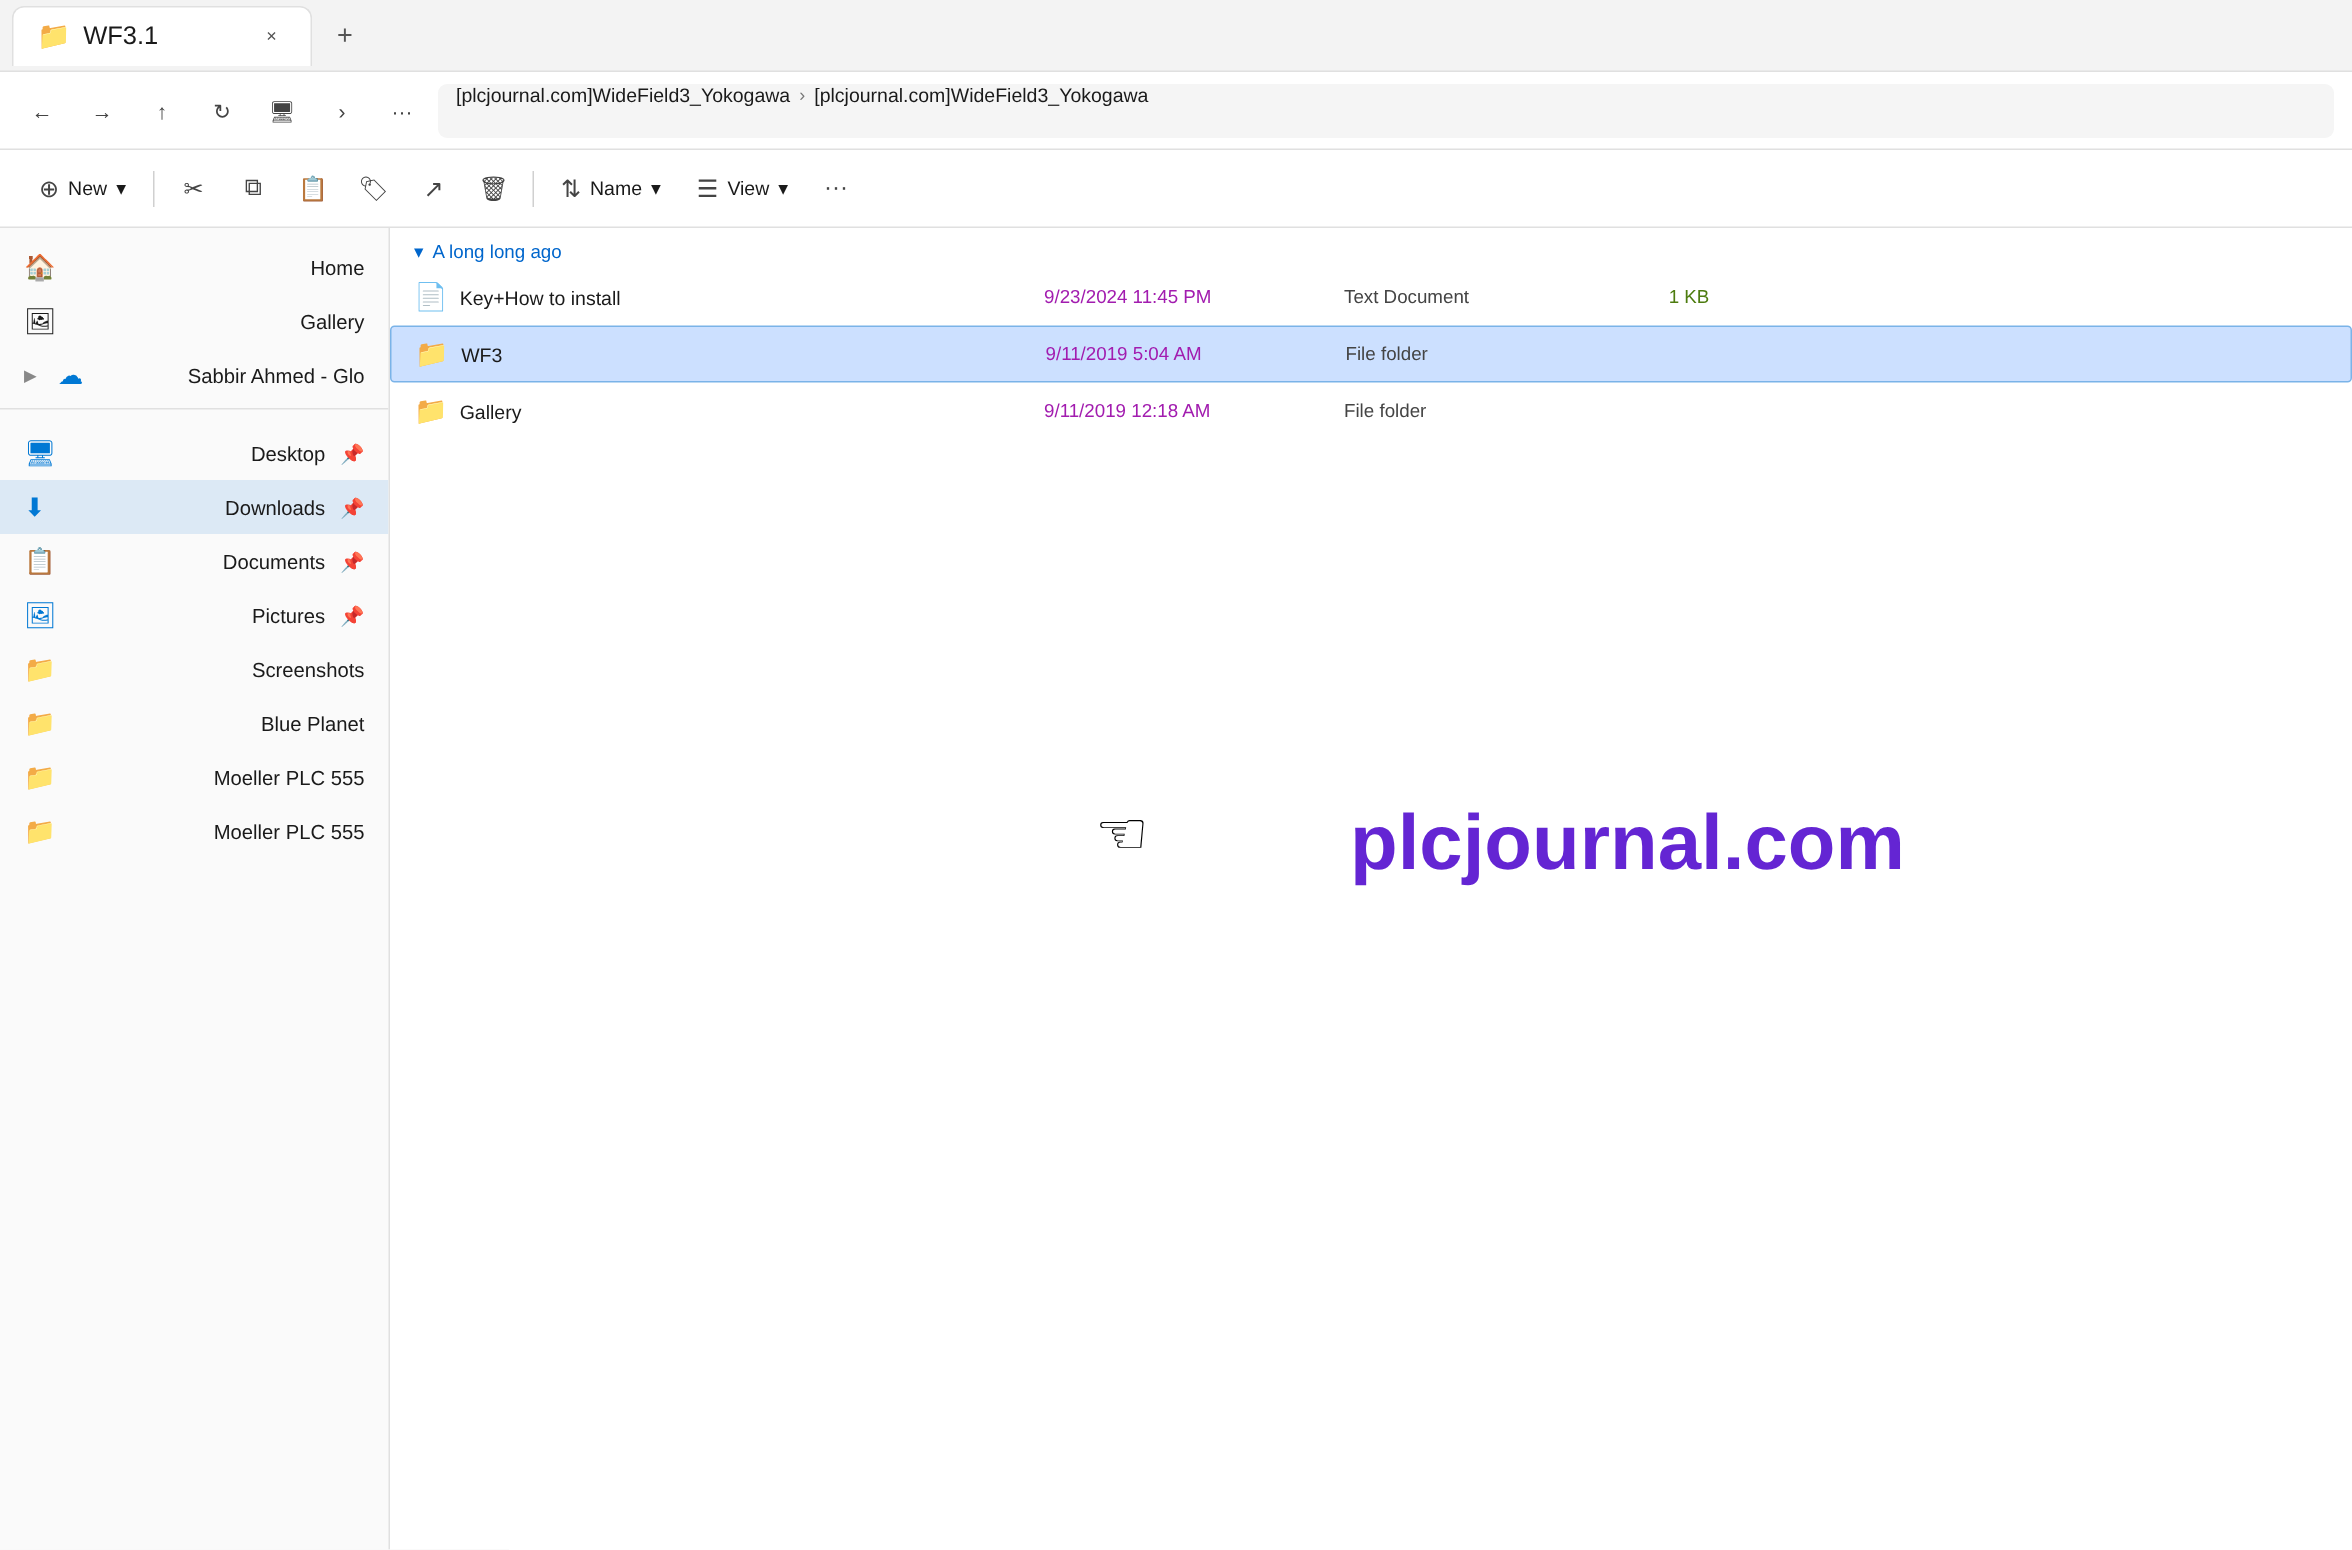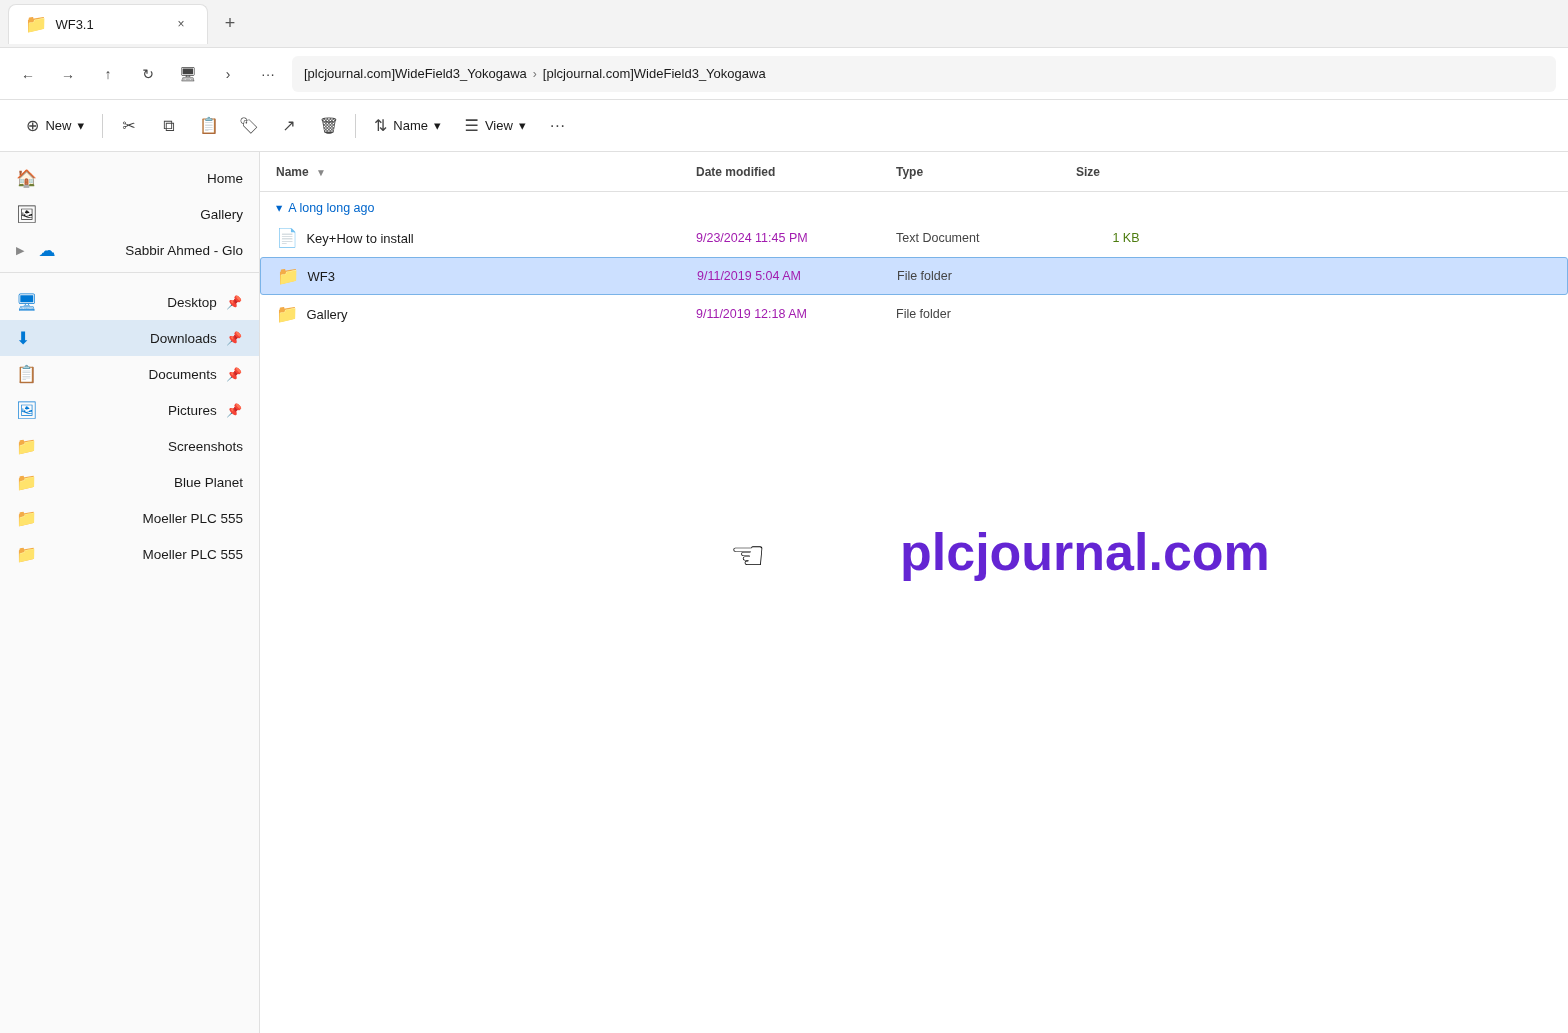--- a/index.html
+++ b/index.html
@@ -10,21 +10,21 @@
       display: flex; align-items: center; background: #f3f3f3;
       height: 48px; padding: 0 8px; border-bottom: 1px solid #e0e0e0;
     }
     .tab {
       display: flex; align-items: center; gap: 8px;
       background: #ffffff; border-radius: 8px 8px 0 0;
       padding: 0 16px; height: 40px; min-width: 200px;
       border: 1px solid #e0e0e0; border-bottom: none;
     }
     .tab-icon { font-size: 18px; }
-    .tab-title { font-size: 13px; font-weight: 500; color: #1a1a1a; }
+    .tab-title { font-size: 17px; font-weight: 500; color: #1a1a1a; }
     .tab-close {
       margin-left: auto; width: 20px; height: 20px;
       display: flex; align-items: center; justify-content: center;
       border-radius: 4px; cursor: pointer; font-size: 12px; color: #555;
     }
     .tab-add {
       width: 36px; height: 36px; display: flex; align-items: center;
       justify-content: center; border-radius: 4px; cursor: pointer;
       font-size: 18px; color: #555; margin-left: 4px;
     }
@@ -35,21 +35,21 @@
       height: 52px; padding: 0 12px; gap: 8px;
       border-bottom: 1px solid #e0e0e0;
     }
     .nav-btn {
       width: 32px; height: 32px; border-radius: 4px;
       display: flex; align-items: center; justify-content: center;
       cursor: pointer; font-size: 14px; color: #444;
       border: none; background: transparent;
     }
     .address-path {
-      flex: 1; display: flex; align-items: center;
+      flex: 1; display: flex; 
       background: #f5f5f5; border-radius: 6px; padding: 0 12px;
       height: 36px; font-size: 13px; color: #1a1a1a; gap: 6px;
       cursor: pointer;
     }
     .path-sep { color: #777; font-size: 12px; }
 
     
     .toolbar {
       display: flex; align-items: center; background: #ffffff;
       height: 52px; padding: 0 16px; gap: 4px;
@@ -251,29 +251,20 @@
       <span class="s-label">Moeller PLC 555</span>
     </div>
     <div class="sidebar-item">
       <span class="s-icon" style="color:#e8a000;">📁</span>
       <span class="s-label">Moeller PLC 555</span>
     </div>
   </div>
 
   <div class="content" style="position:relative;">
 
-    <div class="col-header">
-      <div class="col-name">
-        <span>Name</span>
-        <span class="sort-indicator">▼</span>
-      </div>
-      <div class="col-date">Date modified</div>
-      <div class="col-type">Type</div>
-      <div class="col-size">Size</div>
-    </div>
 
     <div class="group-header">
       <span>▾</span>
       <span>A long long ago</span>
     </div>
 
     <div class="file-row">
       <div class="file-name">
         <span class="file-icon">📄</span>
         <span>Key+How to install</span>
@@ -296,17 +287,17 @@
     <div class="file-row">
       <div class="file-name">
         <span class="file-icon" style="color:#e8a000;">📁</span>
         <span>Gallery</span>
       </div>
       <div class="file-date">9/11/2019 12:18 AM</div>
       <div class="file-type">File folder</div>
       <div class="file-size"></div>
     </div>
 
-    <div class="watermark" style="color: rgb(74, 0, 204);">plcjournal.com</div>
+    <div class="watermark" style="color: rgb(74, 0, 204); margin-top: 10px;">plcjournal.com</div>
 
     <div class="cursor-hand">☞</div>
   </div>
 </div>
 
 </body></html>

